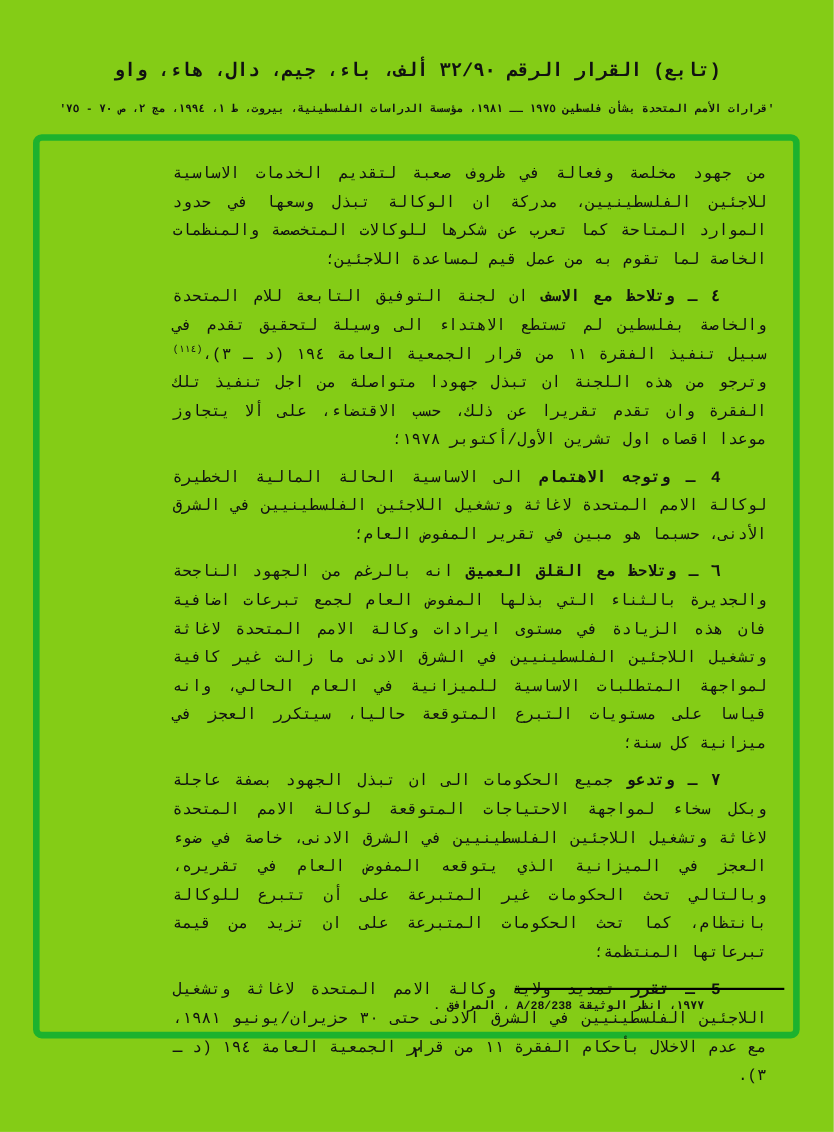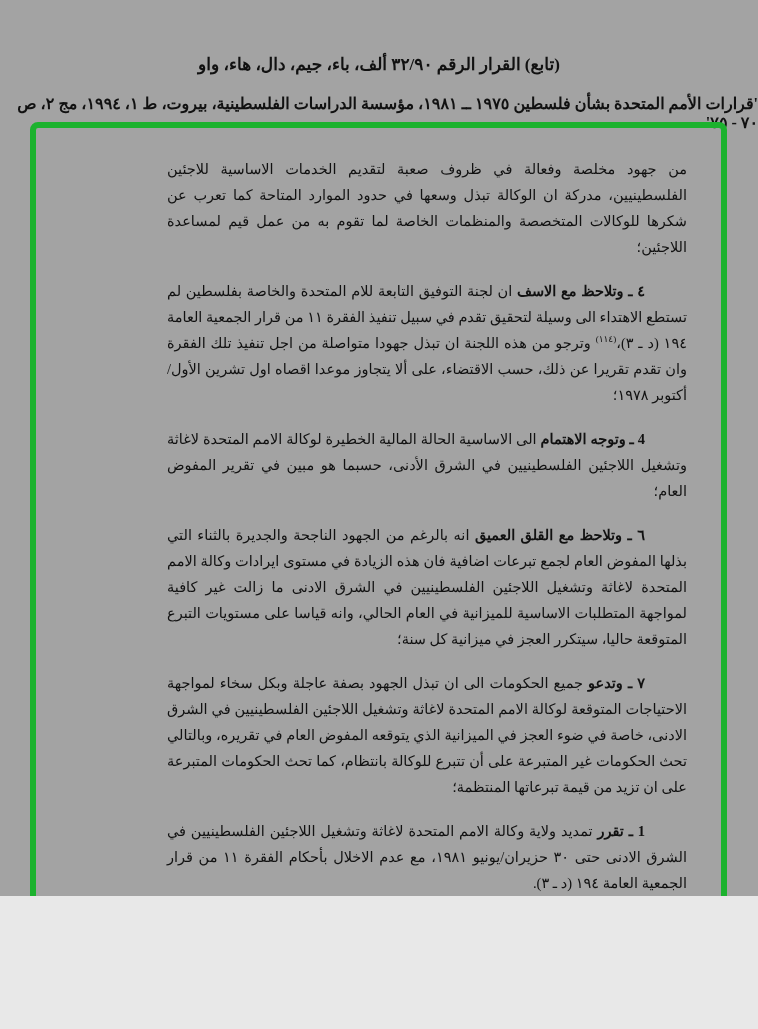--- a/index.html
+++ b/index.html
@@ -1,53 +1,54 @@
 <!DOCTYPE html>
 <html lang="ar" dir="rtl"><head>
 <meta charset="utf-8">
 <style>
   html,body{margin:0;padding:0;background:#e8e8e8;}
   .page{
     position:relative;
-    width:758px;height:896px;
-    background:#a3a3a3;
+    width:758px;height:1029px;
+    background:#84cc16;
     overflow:hidden;
-    font-family:Liberation Serif, serif;
+    font-family:Liberation Mono, monospace;
     color:#111;
     direction:rtl;
   }
   .doc-title{
     position:absolute;top:54px;left:0;width:100%;
     text-align:center;
     font-size:17px;font-weight:bold;
     letter-spacing:0.2px;
   }
   .doc-source{
     position:absolute;top:94px;left:0;width:100%;
-    font-size:16px;font-weight:bold;
+    text-align:center;
+    font-size:10px;font-weight:bold;
   }
   .highlight-box{
     position:absolute;
     left:30px;top:122px;
     width:697px;height:822px;
     box-sizing:border-box;
     border:6px solid #1cb22e;
     border-radius:8px;
     background:transparent;
   }
   .content{
     position:absolute;
     top:10px;right:16px;
     width:556px;
     direction:rtl;
     text-align:justify;
     font-size:14.5px;
     line-height:26px;
   }
-  .content p{margin:18px;padding:0;}
+  .content p{margin:8px;padding:0;}
   .content p.num{text-indent:42px;}
   .content b{font-weight:bold;}
   sup.fn-marker{
     font-size:9px;
     vertical-align:super;
     line-height:0;
   }
   .footnote-area{
     position:absolute;
     bottom:12px;right:8px;
@@ -88,21 +89,21 @@
       <p>من جهود مخلصة وفعالة في ظروف صعبة لتقديم الخدمات الاساسية للاجئين الفلسطينيين، مدركة ان الوكالة تبذل وسعها في حدود الموارد المتاحة كما تعرب عن شكرها للوكالات المتخصصة والمنظمات الخاصة لما تقوم به من عمل قيم لمساعدة اللاجئين؛</p>
 
       <p class="num"><b>٤ ـ وتلاحظ مع الاسف</b><span> ان لجنة التوفيق التابعة للام المتحدة والخاصة بفلسطين لم تستطع الاهتداء الى وسيلة لتحقيق تقدم في سبيل تنفيذ الفقرة ١١ من قرار الجمعية العامة ١٩٤ (د ـ ٣)،</span><sup class="fn-marker">(١١٤)</sup><span> وترجو من هذه اللجنة ان تبذل جهودا متواصلة من اجل تنفيذ تلك الفقرة وان تقدم تقريرا عن ذلك، حسب الاقتضاء، على ألا يتجاوز موعدا اقصاه اول تشرين الأول/أكتوبر ١٩٧٨؛</span></p>
 
       <p class="num"><b>4 ـ وتوجه الاهتمام</b><span> الى الاساسية الحالة المالية الخطيرة لوكالة الامم المتحدة لاغاثة وتشغيل اللاجئين الفلسطينيين في الشرق الأدنى، حسبما هو مبين في تقرير المفوض العام؛</span></p>
 
       <p class="num"><b>٦ ـ وتلاحظ مع القلق العميق</b><span> انه بالرغم من الجهود الناجحة والجديرة بالثناء التي بذلها المفوض العام لجمع تبرعات اضافية فان هذه الزيادة في مستوى ايرادات وكالة الامم المتحدة لاغاثة وتشغيل اللاجئين الفلسطينيين في الشرق الادنى ما زالت غير كافية لمواجهة المتطلبات الاساسية للميزانية في العام الحالي، وانه قياسا على مستويات التبرع المتوقعة حاليا، سيتكرر العجز في ميزانية كل سنة؛</span></p>
 
       <p class="num"><b>٧ ـ وتدعو</b><span> جميع الحكومات الى ان تبذل الجهود بصفة عاجلة وبكل سخاء لمواجهة الاحتياجات المتوقعة لوكالة الامم المتحدة لاغاثة وتشغيل اللاجئين الفلسطينيين في الشرق الادنى، خاصة في ضوء العجز في الميزانية الذي يتوقعه المفوض العام في تقريره، وبالتالي تحث الحكومات غير المتبرعة على أن تتبرع للوكالة بانتظام، كما تحث الحكومات المتبرعة على ان تزيد من قيمة تبرعاتها المنتظمة؛</span></p>
 
-      <p class="num"><b>1 ـ تقرر</b><span> تمديد ولاية وكالة الامم المتحدة لاغاثة وتشغيل اللاجئين الفلسطينيين في الشرق الادنى حتى ٣٠ حزيران/يونيو ١٩٨١، مع عدم الاخلال بأحكام الفقرة ١١ من قرار الجمعية العامة ١٩٤ (د ـ ٣).</span></p>
+      <p class="num"><b>5 ـ تقرر</b><span> تمديد ولاية وكالة الامم المتحدة لاغاثة وتشغيل اللاجئين الفلسطينيين في الشرق الادنى حتى ٣٠ حزيران/يونيو ١٩٨١، مع عدم الاخلال بأحكام الفقرة ١١ من قرار الجمعية العامة ١٩٤ (د ـ ٣).</span></p>
 
     </div>
 
     <div class="footnote-area">
       <div class="fn-rule"></div>
       <div class="fn-line">١٩٧٧، انظر الوثيقة A/28/238 ، المرافق .</div>
     </div>
 
   </div>
 

